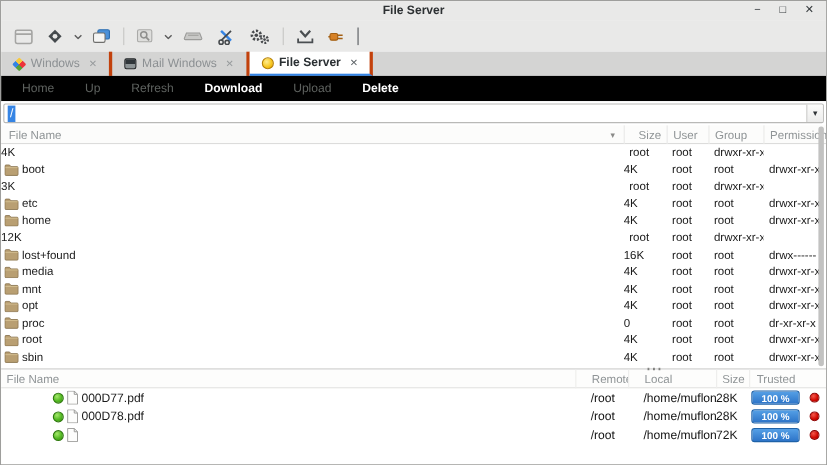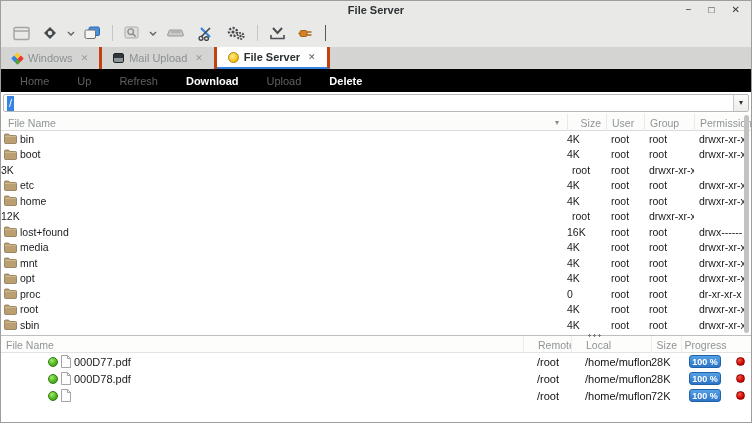--- a/index.html
+++ b/index.html
@@ -69,21 +69,21 @@
   .thead .hc.first{border-left:none;padding-left:5px;}
   .thead .hc.num{justify-content:flex-end;padding-right:4px;padding-left:0;}
   .thead .hc.ctr{justify-content:center;padding-left:0;}
   .trow{height:17px;margin-left:44px;}
   .trow .cell{overflow:hidden;white-space:nowrap;}
   .trow .cell.path{padding-left:14px;color:#111;}
   .led{width:10px;height:10px;border-radius:50%;flex:none;border:1px solid #2f7a0e;
     background:radial-gradient(circle at 35% 30%,#a5e86b,#52b822 55%,#3b8f12);}
   .docicon{display:inline-flex;flex:none;}
   .pwrap{display:flex;justify-content:center;align-items:center;}
-  .pbar{width:32px;height:13px;border:1px solid #1e62a8;border-radius:3px;color:#fff;
+  .pbar{width:44px;height:13px;border:1px solid #1e62a8;border-radius:3px;color:#fff;
     background:linear-gradient(#55a0e6,#2d74c8);font-size:9px;font-weight:bold;
     display:flex;align-items:center;justify-content:center;}
   .stopwrap{display:flex;justify-content:center;align-items:center;}
   .stopled{width:9px;height:9px;border-radius:50%;border:1px solid #8e0000;
     background:radial-gradient(circle at 35% 30%,#f4574a,#d00800 60%,#a40300);}
   .dots{position:absolute;top:-2px;left:586px;width:15px;height:3px;
     background:radial-gradient(circle,#7a7a78 1px,transparent 1.3px);background-size:5px 3px;}
 </style>
 </head>
 <body>
@@ -179,21 +179,21 @@
   <div class="tabbar">
 
       <div class="tab inactive">
         <span class="tabicon windows-logo-icon"></span>
         <span class="tablabel">Windows</span>
         <span class="tabclose">✕</span>
       </div>
 
       <div class="tab inactive">
         <span class="tabicon mail-server-icon"></span>
-        <span class="tablabel">Mail Upload</span>
+        <span class="tablabel">Mail Windows</span>
         <span class="tabclose">✕</span>
       </div>
 
       <div class="tab active">
         <span class="tabicon file-server-icon"></span>
         <span class="tablabel">File Server</span>
         <span class="tabclose">✕</span>
       </div>
     </div>
 
@@ -228,29 +228,20 @@
         <span class="sort">▾</span>
       </div>
       <div class="hc num">Size</div>
       <div class="hc">User</div>
       <div class="hc">Group</div>
       <div class="hc">Permission</div>
     </div>
     <div class="flbody">
 
         <div class="frow grid5">
-          <div class="cell name">
-            <span class="foldericon">
-              <svg width="13" height="11" viewBox="0 0 13 11">
-                <path d="M0.5 2 a1 1 0 0 1 1 -1 h3.2 l1.2 1.5 h5.6 a1 1 0 0 1 1 1 v6 a1 1 0 0 1 -1 1 h-10 a1 1 0 0 1 -1 -1 Z" fill="#b99f72" stroke="#8a7450" stroke-width="0.8"></path>
-                <path d="M0.9 3.4 h11.2" stroke="#d6c193" stroke-width="0.8"></path>
-              </svg>
-            </span>
-            <span>bin</span>
-          </div>
           <div class="cell num">4K</div>
           <div class="cell left">root</div>
           <div class="cell left">root</div>
           <div class="cell left">drwxr-xr-x</div>
         </div>
 
         <div class="frow grid5">
           <div class="cell name">
             <span class="foldericon">
               <svg width="13" height="11" viewBox="0 0 13 11">
@@ -437,21 +428,21 @@
     <div class="vscroll"></div>
   </div>
 
   <div class="transfers">
     <div class="dots"></div>
     <div class="thead grid6">
       <div class="hc first">File Name</div>
       <div class="hc">Remote</div>
       <div class="hc">Local</div>
       <div class="hc num">Size</div>
-      <div class="hc ctr">Progress</div>
+      <div class="hc ctr">Trusted</div>
       <div class="hc" style="border-left:none;"></div>
     </div>
     <div>
 
         <div class="trow grid6">
           <div class="cell name">
             <span class="led"></span>
             <span class="docicon">
               <svg width="10" height="13" viewBox="0 0 10 13">
                 <path d="M0.5 0.5 h6 l3 3 v9 h-9 Z" fill="#fdfdfc" stroke="#9b9b99" stroke-width="0.9"></path>

